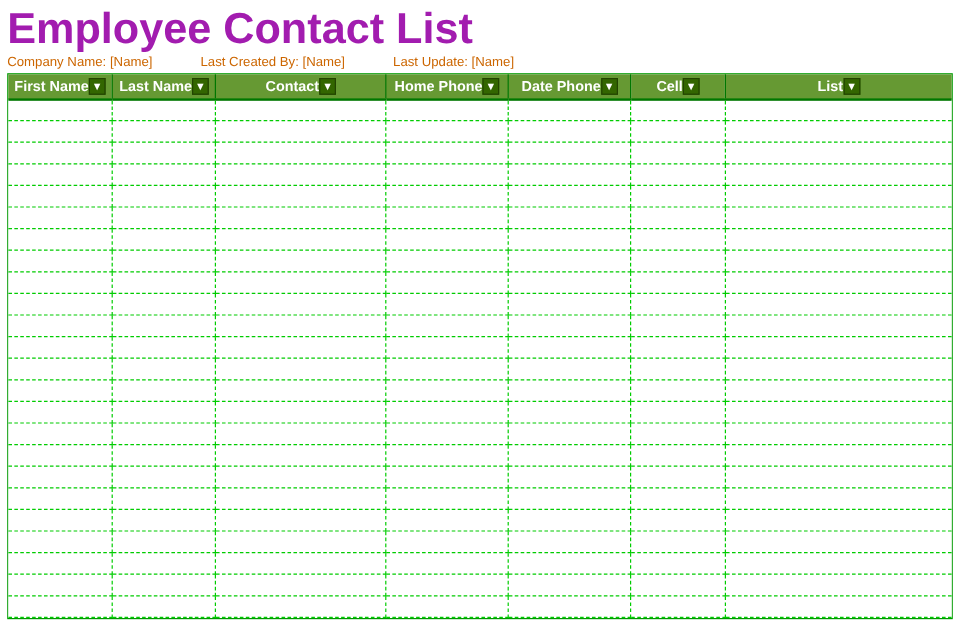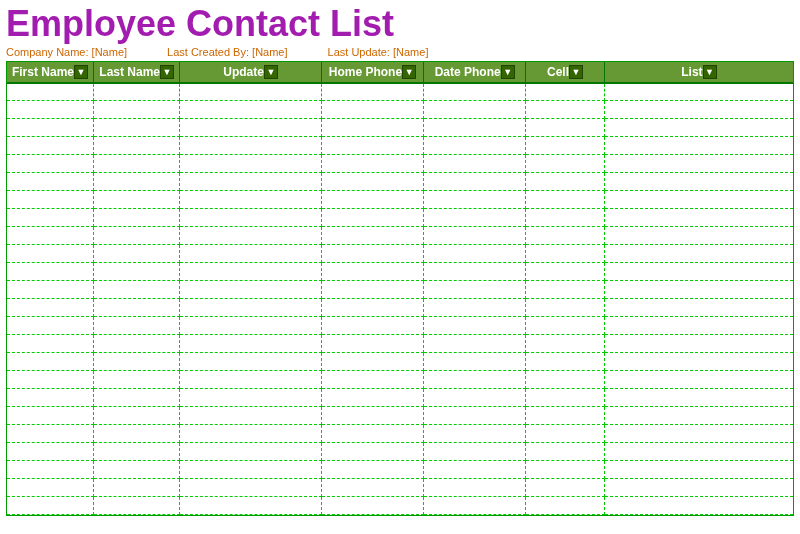--- a/index.html
+++ b/index.html
@@ -176,21 +176,21 @@
             </div>
           </th>
           <th>
             <div class="th-inner">
               <span>Last Name</span>
               <span class="dropdown-arrow">▼</span>
             </div>
           </th>
           <th>
             <div class="th-inner">
-              <span>Update</span>
+              <span>Contact</span>
               <span class="dropdown-arrow">▼</span>
             </div>
           </th>
           <th>
             <div class="th-inner">
               <span>Home Phone</span>
               <span class="dropdown-arrow">▼</span>
             </div>
           </th>
           <th>

